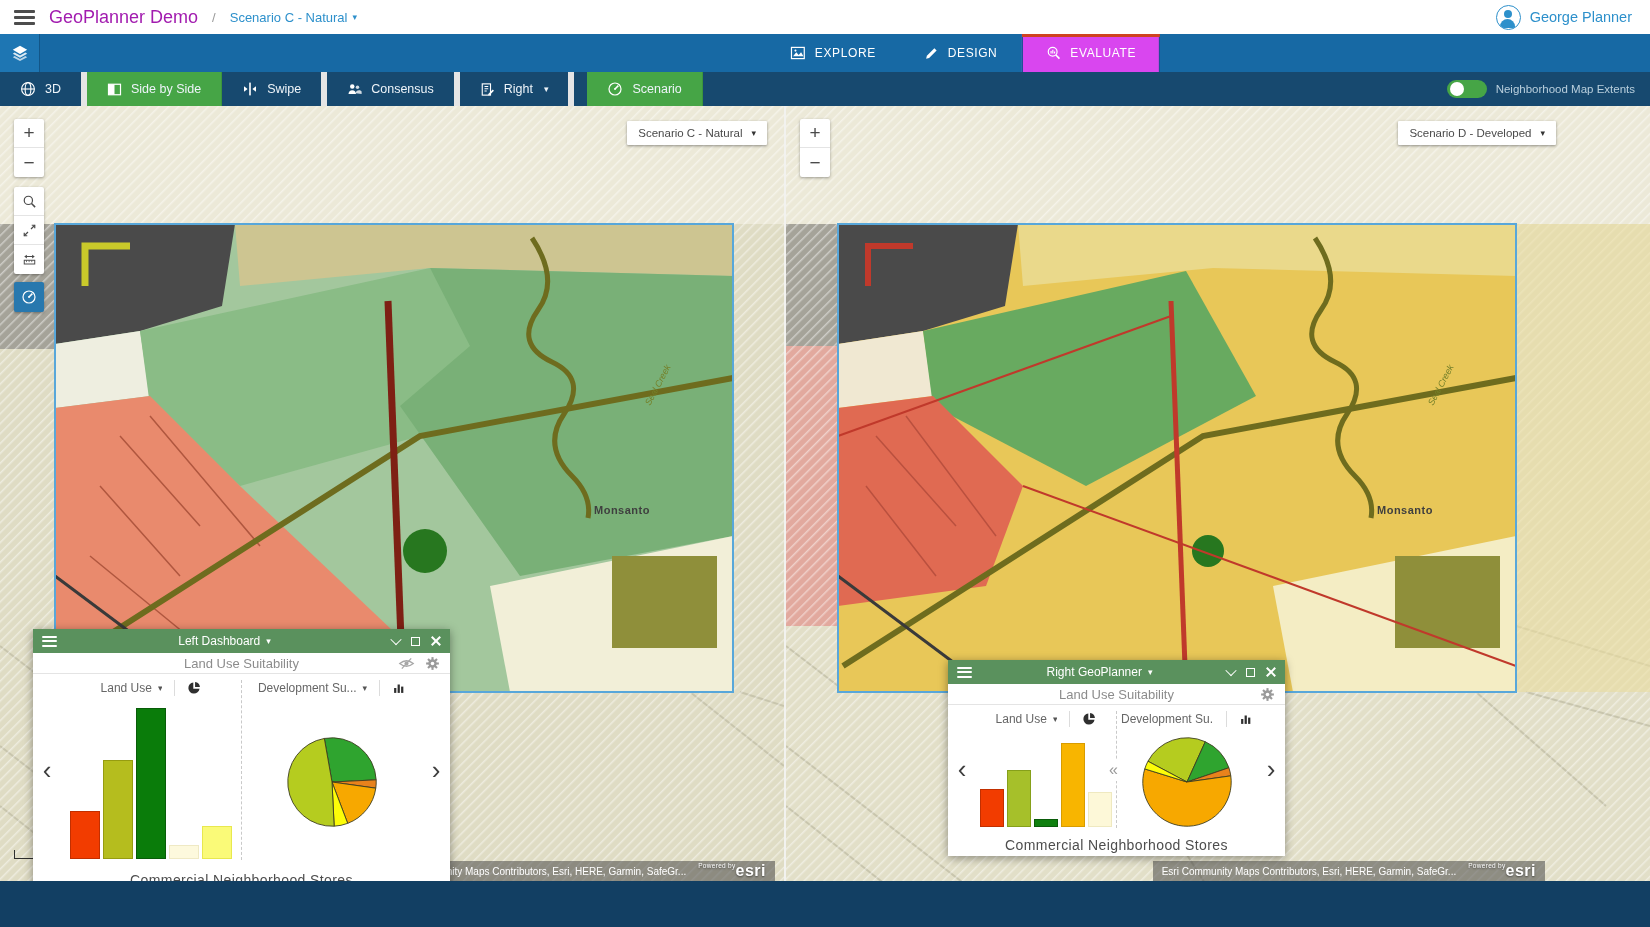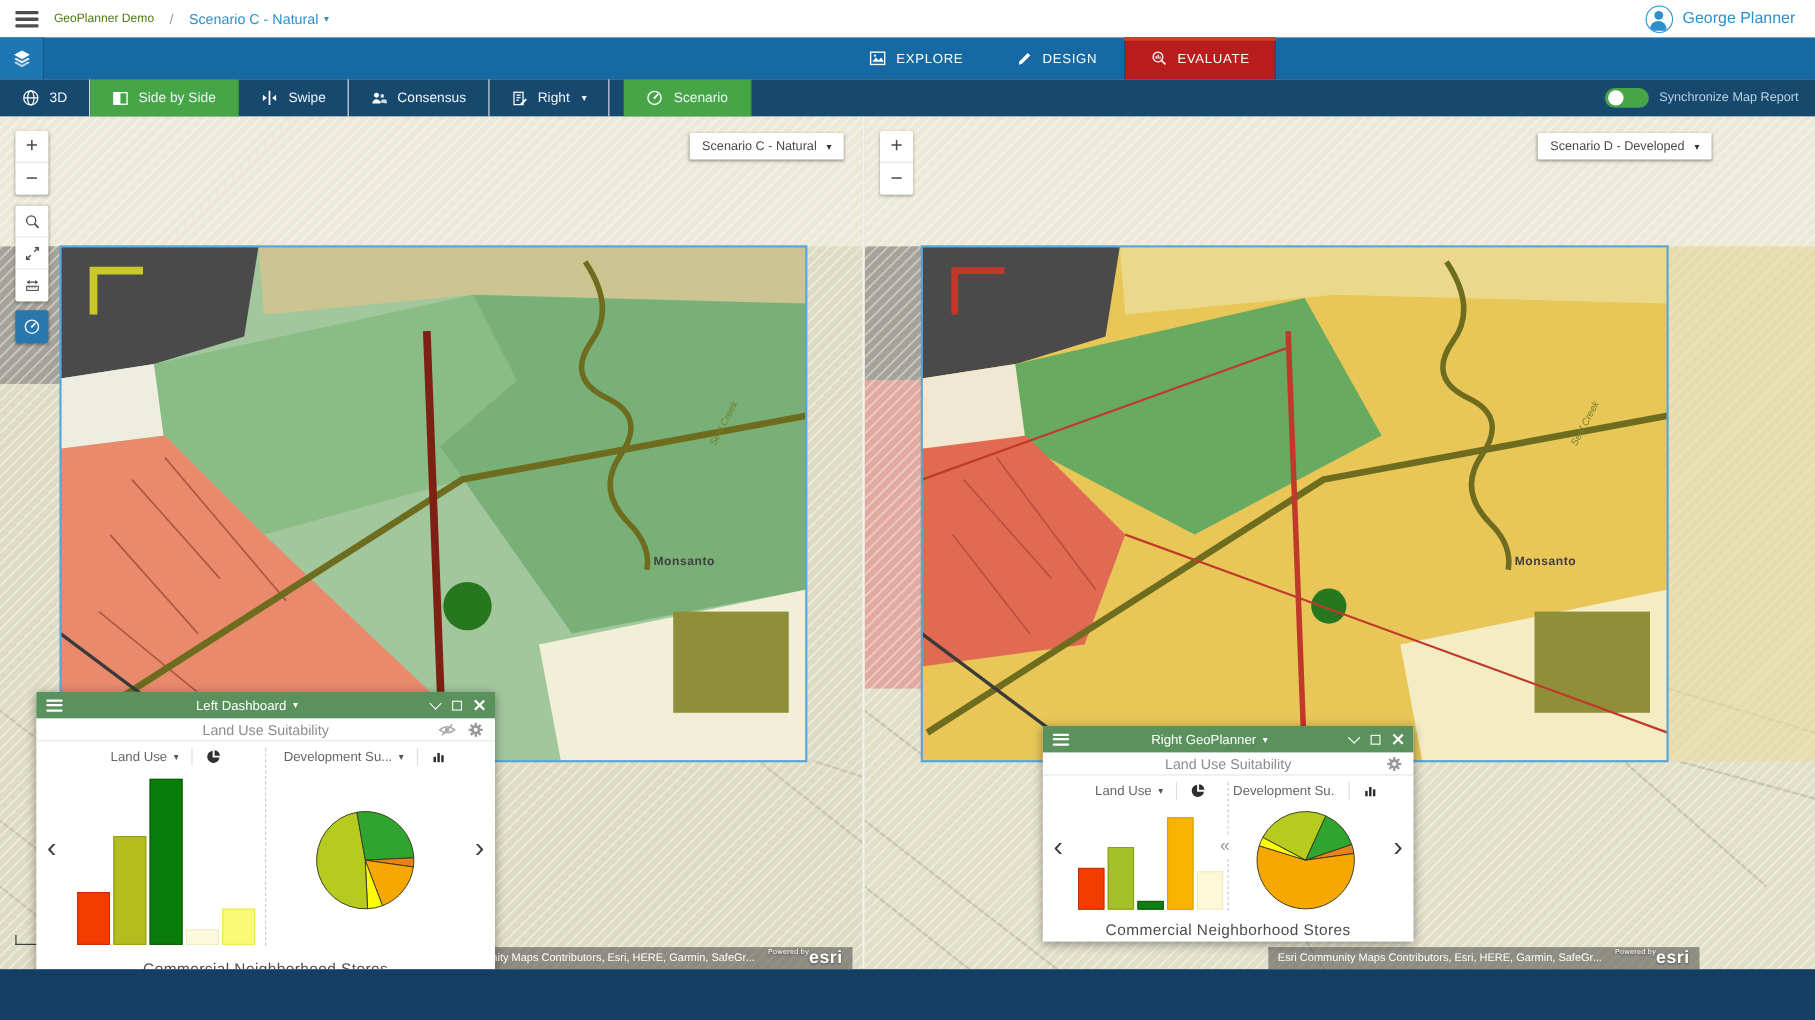--- a/index.html
+++ b/index.html
@@ -4,39 +4,39 @@
 <style>
 *{box-sizing:border-box;margin:0;padding:0}
 html,body{width:1650px;height:927px}
 body{font-family:"Liberation Sans",sans-serif;overflow:hidden;background:#fff}
 .app{position:relative;width:1650px;height:927px;display:flex;flex-direction:column}
 
 
 .topbar{height:34px;background:#fff;display:flex;align-items:center;padding:0 14px;gap:14px;flex:none}
 .hamb{width:21px;height:15px;display:flex;flex-direction:column;justify-content:space-between;cursor:pointer}
 .hamb i{height:3px;background:#4d4d4d;border-radius:1px}
-.crumb-title{color:#4d7c0f;font-size:11px}
+.crumb-title{color:#a21caf;font-size:18px}
 .crumb-sep{color:#9a9a9a;font-size:13px}
 .crumb-link{color:#2d90cb;font-size:13px;display:flex;gap:5px;align-items:center;cursor:pointer}
 .caret{font-size:9px;line-height:1}
 .top-right{margin-left:auto;display:flex;align-items:center;gap:9px;color:#2d90cb;font-size:14.5px;cursor:pointer;padding-right:4px}
 .avatar{width:25px;height:25px;border-radius:50%;border:1.6px solid #2d90cb;position:relative;overflow:hidden;flex:none}
 .avatar::before{content:"";position:absolute;width:8px;height:8px;border-radius:50%;background:#2d90cb;left:7px;top:4px}
 .avatar::after{content:"";position:absolute;width:15px;height:9px;border-radius:8px 8px 0 0;background:#2d90cb;left:3.5px;top:13.5px}
 
 
 .bar2{height:38px;background:#1769a4;display:flex;align-items:stretch;color:#fff;position:relative;flex:none}
 .layers-btn{width:40px;background:#1e76b3;display:flex;align-items:center;justify-content:center;border-right:1px solid #125688;cursor:pointer}
 .tabs{position:absolute;left:50%;top:0;bottom:0;transform:translateX(-15%);display:flex}
 .tab{display:flex;align-items:center;gap:9px;padding:0 24px;font-size:12px;letter-spacing:.6px;cursor:pointer}
-.tab.active{background:#b91c1c;box-shadow:inset 0 3px 0 #cf4320,inset 1px 0 0 #0b5187,inset -1px 0 0 #0b5187}
+.tab.active{background:#d946ef;box-shadow:inset 0 3px 0 #cf4320,inset 1px 0 0 #0b5187,inset -1px 0 0 #0b5187}
 
 
 .bar3{height:34px;background:#17496f;display:flex;align-items:stretch;color:#eef4f9;font-size:12.5px;flex:none}
-.tbtn{display:flex;align-items:center;gap:9px;padding:0 20px;border-right:1px solid #e5e5e5;cursor:pointer;white-space:nowrap}
+.tbtn{display:flex;align-items:center;gap:9px;padding:0 20px;border-right:6px solid #e5e5e5;cursor:pointer;white-space:nowrap}
 .tbtn.green{background:#46a546;border-right:1px solid #3c953c}
 .tbtn .caret{margin-left:2px}
 .dash-gap{width:13px}
 .sync{margin-left:auto;display:flex;align-items:center;gap:9px;padding-right:15px;color:#b9cfdd;font-size:11.5px}
 .toggle{width:40px;height:18px;border-radius:9px;background:#46a546;position:relative;cursor:pointer;flex:none}
 .toggle .knob{position:absolute;width:14px;height:14px;border-radius:50%;background:#fff;top:2px;left:3px}
 
 
 .maps{flex:1;display:flex;position:relative;background:#e0ddc5;overflow:hidden}
 .pane{position:relative;overflow:hidden}
@@ -233,21 +233,21 @@
             <path d="M10 10l4.2-4.2" stroke-width="1.9"></path>
             <circle cx="10" cy="10" r="1.2" fill="#fff" stroke="none"></circle>
           </svg>
       </span>
       <span>Scenario</span>
     </div>
     <div class="sync">
       <span class="toggle">
           <span class="knob"></span>
         </span>
-      <span>Synchronize Map Report</span>
+      <span>Neighborhood Map Extents</span>
     </div>
   </div>
 
   <main class="maps">
 
     <section class="pane leftpane">
       <svg class="mapart" viewBox="0 0 784 779" preserveAspectRatio="none">
         <defs>
           <pattern id="hL" width="7" height="7" patternTransform="rotate(45)" patternUnits="userSpaceOnUse">
             <line x1="0" y1="0" x2="0" y2="7" stroke="#ffffff" stroke-width="3" opacity="0.45"></line>

